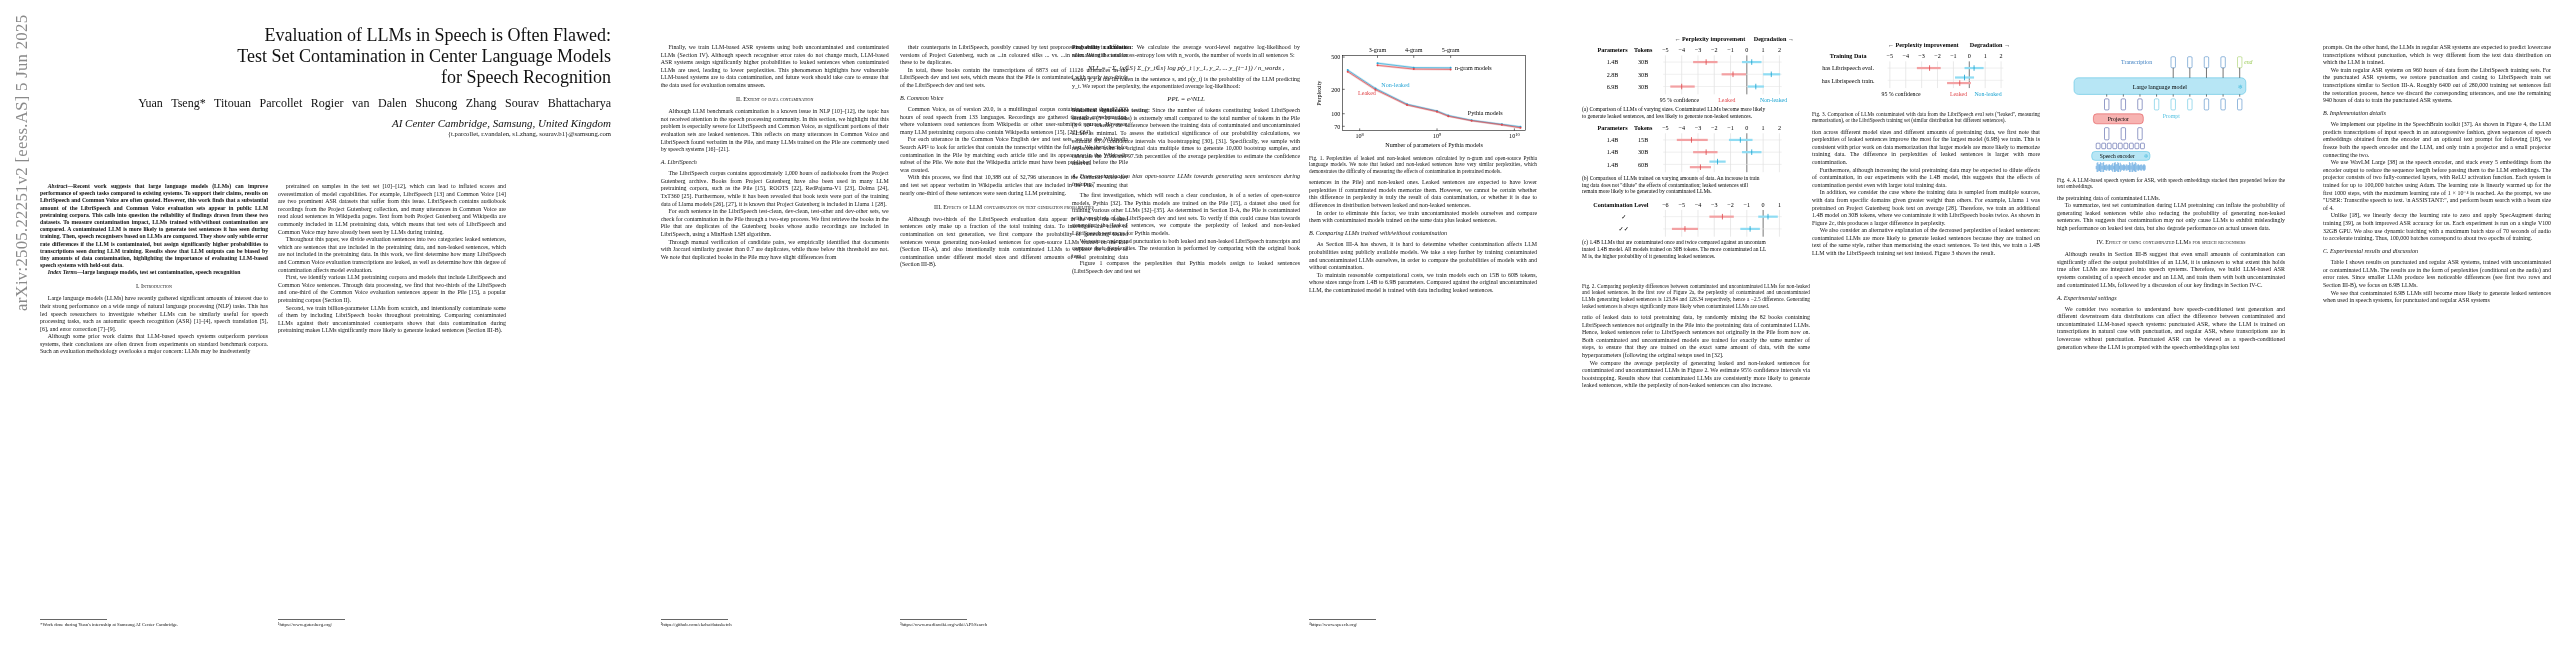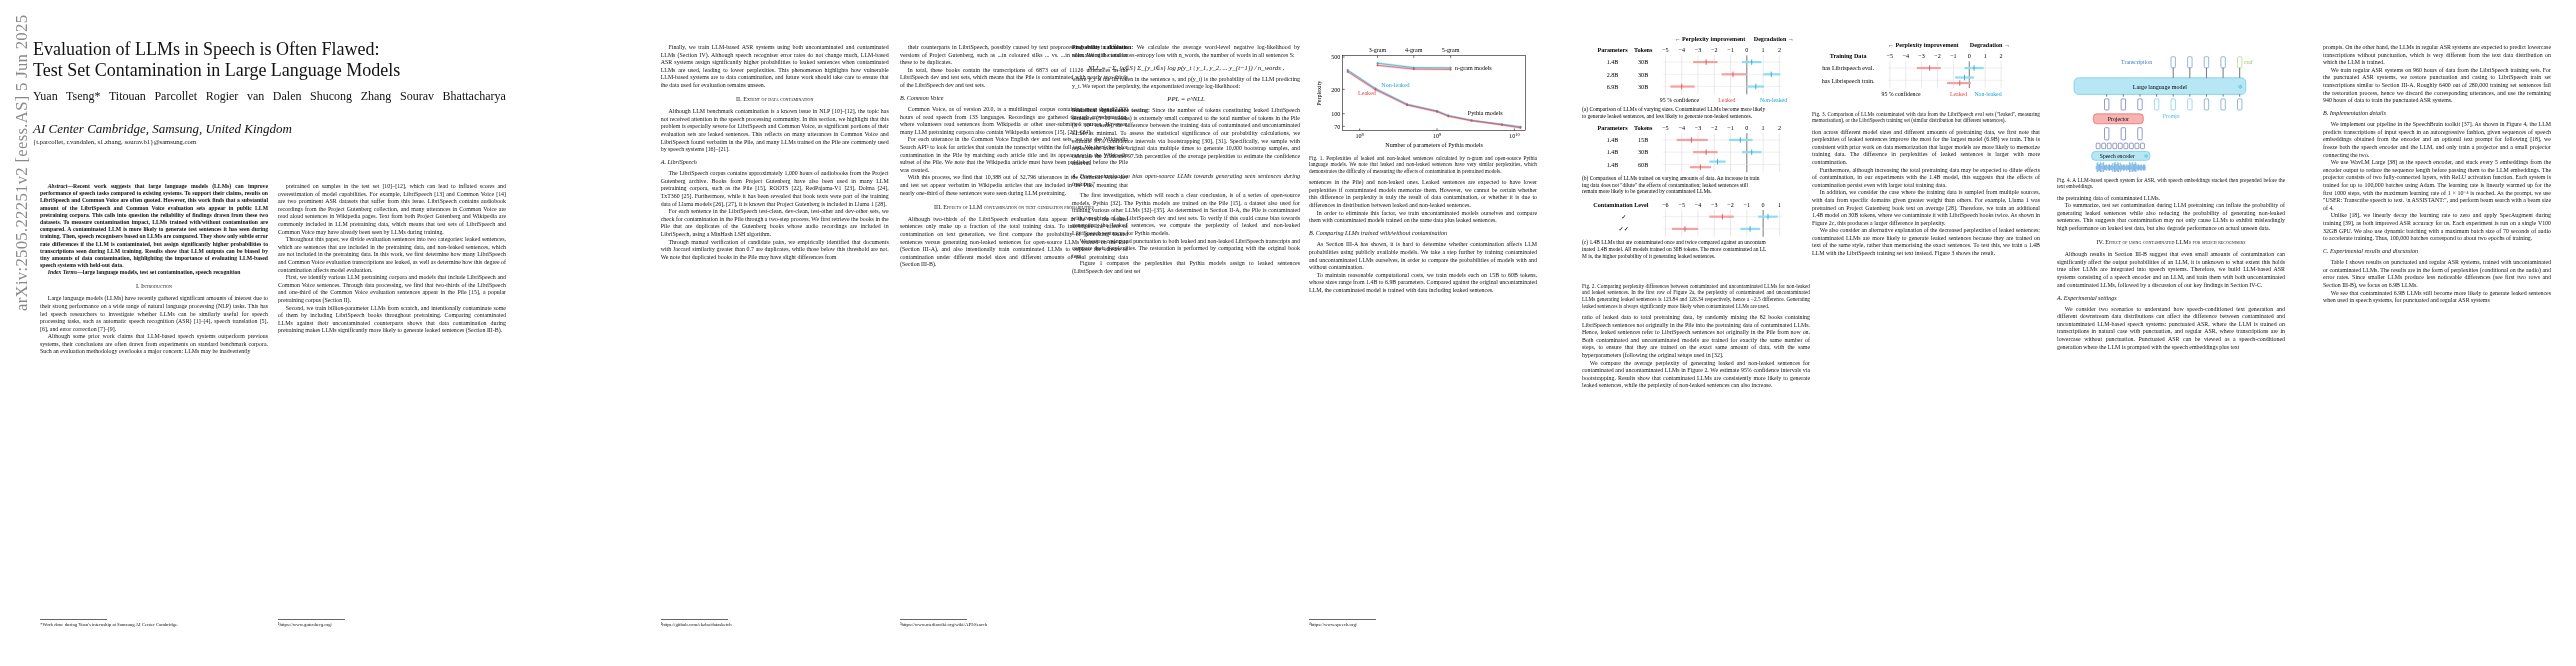--- a/index.html
+++ b/index.html
@@ -7,44 +7,45 @@
   body { font-family: "Liberation Serif", "DejaVu Serif", serif; color: #111; position: relative; }
   .page { position: absolute; top: 0; height: 667px; width: 644px; }
   .col { position: absolute; top: 44px; width: 228px; font-size: 5.9px; line-height: 7.6px; text-align: justify; hyphens: auto; }
   .col p { text-indent: 7.8px; }
   .col p.noind { text-indent: 0; }
   .sec { font-variant: small-caps; text-align: center; font-size: 6.1px; margin: 6.7px 0 4.4px; text-indent: 0 !important; }
   .subsec { font-style: italic; margin: 5.6px 0 3.3px; font-size: 6.1px; text-indent: 0 !important; }
   .footnote { position: absolute; bottom: 39px; font-size: 4.8px; line-height: 5.8px; width: 228px; }
   .footnote-rule { border-top: 0.3px solid #666; width: 67px; margin-bottom: 2.2px; }
   .arxiv { position: absolute; left: 12.2px; top: 311px; transform: rotate(-90deg); transform-origin: left top; font-size: 16.7px; color: #8a8a8a; letter-spacing: 0.3px; white-space: nowrap; font-family: "Liberation Serif", serif; }
-  .title-block { position: absolute; top: 39px; left: 33px; width: 578px; text-align: left; }
+  .title-block { position: absolute; top: 25px; left: 33px; width: 578px; text-align: right; }
   .title { font-size: 18px; line-height: 21px; }
   .authors { font-size: 12px; margin-top: 7.8px; word-spacing: 5.6px; }
-  .affil { font-size: 13px; font-style: italic; margin-top: 17px; }
+  .affil { font-size: 11px; font-style: italic; margin-top: 6px; }
   .emails { font-size: 6.7px; margin-top: 1.1px; }
   .abstract { font-weight: bold; font-size: 5.7px; line-height: 7.2px; }
   .abstract .lead { font-style: italic; }
   .kw { font-weight: bold; font-size: 5.7px; line-height: 7.2px; }
   .kw .lead { font-style: italic; }
   .caption { font-size: 5.3px; line-height: 6.7px; text-align: justify; margin: 2.2px 0 4.4px; }
   .eq { text-align: center; font-style: italic; margin: 4.4px 0; font-size: 6.7px; }
   .fig svg text { font-family: "Liberation Serif", serif; }
   b.run { font-weight: bold; }
 </style>
 </head>
 <body>
 
 <div class="page" style="left:0;">
   <div class="arxiv">arXiv:2505.22251v2  [eess.AS]  5 Jun 2025</div>
 
   <div class="title-block">
     <div class="title">
       <div>Evaluation of LLMs in Speech is Often Flawed:</div>
-      <div>Test Set Contamination in Large Language Models</div>
+      <div>Test Set Contamination in Center Language Models</div>
+      <div>for Speech Recognition</div>
     </div>
     <div class="authors">Yuan Tseng*   Titouan Parcollet   Rogier van Dalen   Shucong Zhang   Sourav Bhattacharya</div>
     <div class="affil">AI Center Cambridge, Samsung, United Kingdom</div>
     <div class="emails">{t.parcollet, r.vandalen, s1.zhang, sourav.b1}@samsung.com</div>
   </div>
 
   <div class="col" style="left:40px; top:183px;">
     <p class="abstract"><span class="lead">Abstract</span><span>—Recent work suggests that large language models (LLMs) can improve performance of speech tasks compared to existing systems. To support their claims, results on LibriSpeech and Common Voice are often quoted. However, this work finds that a substantial amount of the LibriSpeech and Common Voice evaluation sets appear in public LLM pretraining corpora. This calls into question the reliability of findings drawn from these two datasets. To measure contamination impact, LLMs trained with/without contamination are compared. A contaminated LLM is more likely to generate test sentences it has seen during training. Then, speech recognisers based on LLMs are compared. They show only subtle error rate differences if the LLM is contaminated, but assign significantly higher probabilities to transcriptions seen during LLM training. Results show that LLM outputs can be biased by tiny amounts of data contamination, highlighting the importance of evaluating LLM-based speech systems with held-out data.</span></p>
     <p class="kw"><span class="lead">Index Terms</span><span>—large language models, test set contamination, speech recognition</span></p>
     <div class="sec">I. Introduction</div>

